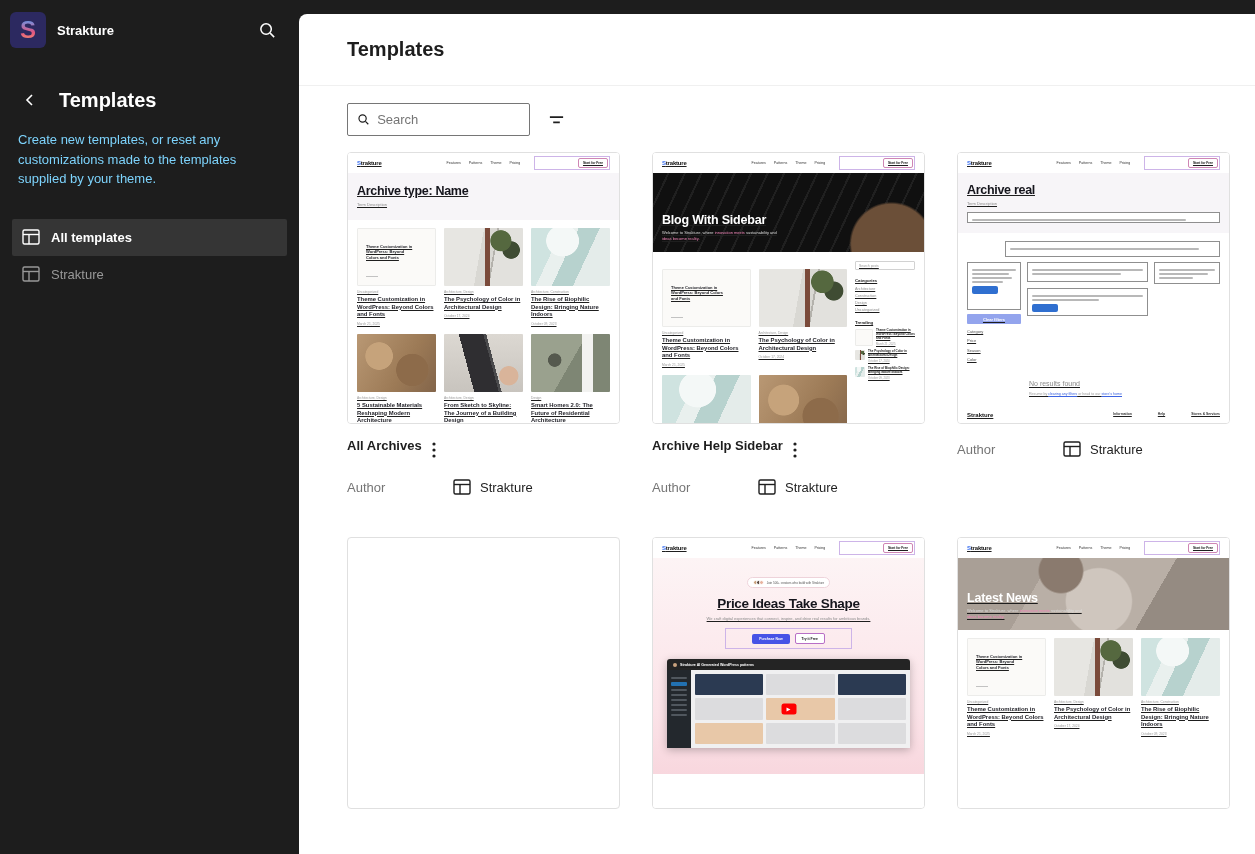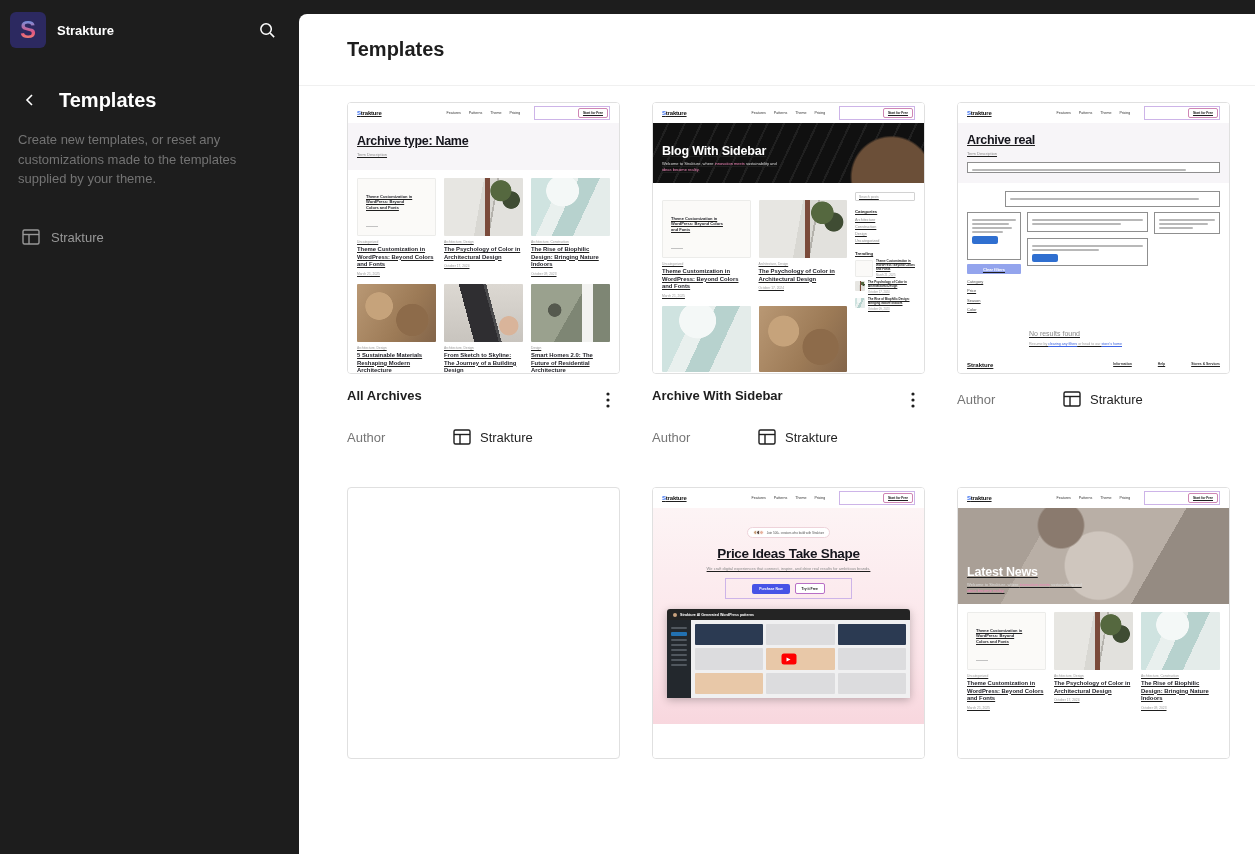--- a/index.html
+++ b/index.html
@@ -10,39 +10,39 @@
   .sidebar { position:absolute; left:0; top:0; bottom:0; width:299px; background:#1d1d1d; color:#e0e0e0; }
   .side-head { display:flex; align-items:center; gap:11px; padding:12px 16px 12px 10px; }
   .logo-sq { width:36px; height:36px; border-radius:6px; background:#2c2960; display:flex; align-items:center; justify-content:center; }
   .logo-sq span { font-size:24px; font-weight:800; background:linear-gradient(180deg,#57a0f6 0%,#e2557f 60%,#f89a6c 100%);
     -webkit-background-clip:text; background-clip:text; color:transparent; line-height:1; }
   .app-name { font-size:13px; font-weight:700; color:#fff; }
   .side-search { margin-left:auto; width:32px; height:32px; border:none; background:transparent; display:flex; align-items:center; justify-content:center; cursor:pointer; }
   .side-back { display:flex; align-items:center; gap:17px; padding:28px 16px 0 18px; }
   .back-btn { width:24px; height:24px; border:none; background:transparent; display:flex; align-items:center; justify-content:center; cursor:pointer; }
   .side-title { font-size:20px; font-weight:700; color:#fff; }
-  .side-desc { padding:18px 18px 0 18px; font-size:13px; line-height:1.5; color:#737373; max-width:262px; }
+  .side-desc { padding:18px 18px 0 18px; font-size:13px; line-height:1.5; color:#7dd3fc; max-width:262px; }
   .side-menu { margin-top:30px; padding:0 12px; }
   .menu-item { height:37px; display:flex; align-items:center; gap:10px; padding:0 9px; border-radius:2px; color:#989898; font-size:13px; cursor:pointer; }
   .menu-item.active { background:#353535; color:#fff; font-weight:700; }
   .menu-item svg { flex:none; }
 
   
   .main { position:absolute; left:299px; top:14px; right:0; bottom:0; background:#fff; border-top-left-radius:8px; overflow:hidden; color:#1e1e1e; }
   .main-head { height:72px; display:flex; align-items:center; padding:0 48px; border-bottom:1px solid #f0f0f0; }
   .main-title { font-size:20px; font-weight:600; }
   .toolbar { display:flex; align-items:center; gap:10px; padding:17px 48px 0; }
   .search-box { width:183px; height:33px; border:1px solid #767676; border-radius:2px; display:flex; align-items:center; padding:0 9px; gap:7px; background:#fff; }
   .search-box input { border:none; outline:none; font-size:13px; width:100%; font-family:inherit; color:#1e1e1e; }
   .search-box input::placeholder { color:#757575; }
   .filter-btn { width:32px; height:32px; border:none; background:transparent; display:flex; align-items:center; justify-content:center; cursor:pointer; }
 
   .grid { padding:16px 48px 0; display:grid; grid-template-columns:repeat(3,273px); column-gap:32px; row-gap:40px; }
   .preview { position:relative; height:272px; border:1px solid #e0e0e0; border-radius:4px; overflow:hidden; background:#fff; cursor:pointer; }
-  .title-row { margin-top:14px; display:flex; align-items:flex-start; justify-content:space-between; }
+  .title-row { margin-top:14px; display:flex; align-items:flex-start; }
   .card-title { font-size:13px; font-weight:600; }
   .kebab { width:24px; height:24px; border:none; background:transparent; display:flex; align-items:center; justify-content:center; cursor:pointer; }
   .card-desc { margin-top:9px; font-size:13px; line-height:1.45; color:#3c3c3c; }
   .meta-row { margin-top:15px; display:flex; align-items:center; font-size:13px; }
   .meta-label { width:105px; color:#757575; }
   .meta-val { display:flex; align-items:center; gap:8px; color:#1e1e1e; }
 
   
   .site { position:absolute; inset:0; background:#fff;text-decoration:underline; }
   .mnav { height:20px; display:flex; align-items:center; padding:0 9px; position:relative; background:#fff; }
@@ -82,21 +82,21 @@
   .img-laptop { background:
     linear-gradient(75deg, transparent 32%, #2f2e31 32% 58%, #4a4a4c 58% 61%, transparent 61%),
     radial-gradient(circle at 82% 72%, #d9b49a 0 12%, transparent 13%),
     linear-gradient(180deg,#dcd8d2,#c8c4be); }
   .img-lock { background:
     linear-gradient(90deg, transparent 64%, #f2f2f0 64% 78%, transparent 78%),
     radial-gradient(circle at 30% 45%, #55594e 0 10%, transparent 11%),
     linear-gradient(120deg,#9aa18e 0 50%, #7e8674 50%); }
 
   
-  .hero-kbd { height:60px; padding:10px 9px; position:relative; display:flex; flex-direction:column; justify-content:flex-end; background:
+  .hero-kbd { height:79px; padding:10px 9px; position:relative; display:flex; flex-direction:column; justify-content:flex-end; background:
     radial-gradient(circle at 88% 90%, #6b4f38 0 16%, transparent 17%),
     repeating-linear-gradient(115deg, #101010 0 13px, #202020 13px 15px),
     #141414; }
   .mh1-w { font-size:12.5px; font-weight:700; color:#fff; letter-spacing:-.2px; }
   .msub-w { font-size:4px; color:#ddd; margin-top:3px; max-width:120px; line-height:1.45; }
   .hl { color:#ef86b8; }
   .blog-body { display:flex; padding:9px 9px 0; }
   .blog-left { flex:1; }
   .blog-sb { width:60px; margin-left:8px; flex:none; }
   .sb-search { height:9px; border:1px solid #d2d2d2; border-radius:1px; background:#fff; }
@@ -151,21 +151,21 @@
   .shot-side i { display:block; height:2px; background:#50575e; margin:3px 4px; border-radius:1px; }
   .shot-side i.sel { background:#2271b1; height:4px; }
   .shot-main { flex:1; padding:4px; display:grid; grid-template-columns:repeat(3,1fr); gap:3px; }
   .shot-main i { background:#dcdcde; border-radius:1px; }
   .shot-main i.dk { background:#2b3a52; }
   .shot-main i.or { background:#e8c8a8; }
   .play { position:absolute; left:50%; top:50%; transform:translate(-50%,-50%); width:15px; height:11px; background:#ff0000; border-radius:2.5px; display:flex; align-items:center; justify-content:center; }
   .play b { width:0; height:0; border-left:4px solid #fff; border-top:2.5px solid transparent; border-bottom:2.5px solid transparent; }
 
   
-  .hero-news { height:96px; padding:10px 9px; display:flex; flex-direction:column; justify-content:flex-end; background:
+  .hero-news { height:72px; padding:10px 9px; display:flex; flex-direction:column; justify-content:flex-end; background:
     radial-gradient(circle at 38% 18%, #8a7a6e 0 12%, transparent 13%),
     radial-gradient(circle at 52% 60%, #cfc6be 0 22%, transparent 23%),
     linear-gradient(120deg,#a99f96 0 30%,#b9afa6 30% 70%,#958b82 70%); }
 </style>
 </head>
 <body>
 
 <div class="sidebar">
   <div class="side-head">
     <div class="logo-sq">
@@ -182,36 +182,59 @@
   <div class="side-back">
     <button class="back-btn">
       <svg width="12" height="12" viewBox="0 0 12 12" fill="none">
           <path d="M8 1 L3 6 L8 11" stroke="#fff" stroke-width="1.6" fill="none"></path>
         </svg>
     </button>
     <div class="side-title">Templates</div>
   </div>
   <p class="side-desc">Create new templates, or reset any customizations made to the templates supplied by your theme.</p>
   <div class="side-menu">
+    <div class="menu-item active">
+      <svg width="20" height="20" viewBox="0 0 20 20" fill="none">
+          <rect x="2" y="3" width="16" height="14" rx="1.5" stroke="currentColor" stroke-width="1.4"></rect>
+          <line x1="2" y1="7.5" x2="18" y2="7.5" stroke="currentColor" stroke-width="1.4"></line>
+          <line x1="8" y1="7.5" x2="8" y2="17" stroke="currentColor" stroke-width="1.4"></line>
+        </svg>
+      <span>All templates</span>
+    </div>
     <div class="menu-item">
       <svg width="20" height="20" viewBox="0 0 20 20" fill="none">
           <rect x="2" y="3" width="16" height="14" rx="1.5" stroke="currentColor" stroke-width="1.4"></rect>
           <line x1="2" y1="7.5" x2="18" y2="7.5" stroke="currentColor" stroke-width="1.4"></line>
           <line x1="8" y1="7.5" x2="8" y2="17" stroke="currentColor" stroke-width="1.4"></line>
         </svg>
       <span>Strakture</span>
     </div>
   </div>
 </div>
 
 <div class="main">
   <div class="main-head">
     <h1 class="main-title">Templates</h1>
   </div>
 
+  <div class="toolbar">
+    <div class="search-box">
+      <svg width="15" height="15" viewBox="0 0 20 20" fill="none">
+          <circle cx="8.5" cy="8.5" r="5.5" stroke="#1e1e1e" stroke-width="1.8"></circle>
+          <line x1="12.8" y1="12.8" x2="17.2" y2="17.2" stroke="#1e1e1e" stroke-width="1.8"></line>
+        </svg>
+      <input type="text" placeholder="Search" style="">
+    </div>
+    <button class="filter-btn">
+      <svg width="17" height="14" viewBox="0 0 18 14" fill="none">
+          <line x1="2" y1="4" x2="16" y2="4" stroke="#1e1e1e" stroke-width="1.7"></line>
+          <line x1="5.5" y1="9.5" x2="12.5" y2="9.5" stroke="#1e1e1e" stroke-width="1.7"></line>
+        </svg>
+    </button>
+  </div>
 
   <div class="grid">
 
     <div class="card">
       <div class="preview">
         <div class="site">
           <div class="mnav">
             <span class="mbrand"><span class="bs">S</span><span>trakture</span></span>
             <span class="mlinks">
               <span>Features</span>
@@ -370,21 +393,21 @@
                       <div class="trend-t">The Rise of Biophilic Design: Bringing Nature Indoors</div>
                       <div class="trend-d">October 09, 2023</div>
                     </div>
                   </div>
               </div>
             </div>
           </div>
         </div>
       </div>
       <div class="title-row">
-        <span class="card-title">Archive With Sidebar</span>
+        <span class="card-title">Archive Help Sidebar</span>
         <button class="kebab">
           <svg width="4" height="16" viewBox="0 0 4 16">
               <circle cx="2" cy="2" r="1.6" fill="#1e1e1e"></circle>
               <circle cx="2" cy="8" r="1.6" fill="#1e1e1e"></circle>
               <circle cx="2" cy="14" r="1.6" fill="#1e1e1e"></circle>
             </svg>
         </button>
       </div>
       <div class="meta-row">
         <span class="meta-label">Author</span>

